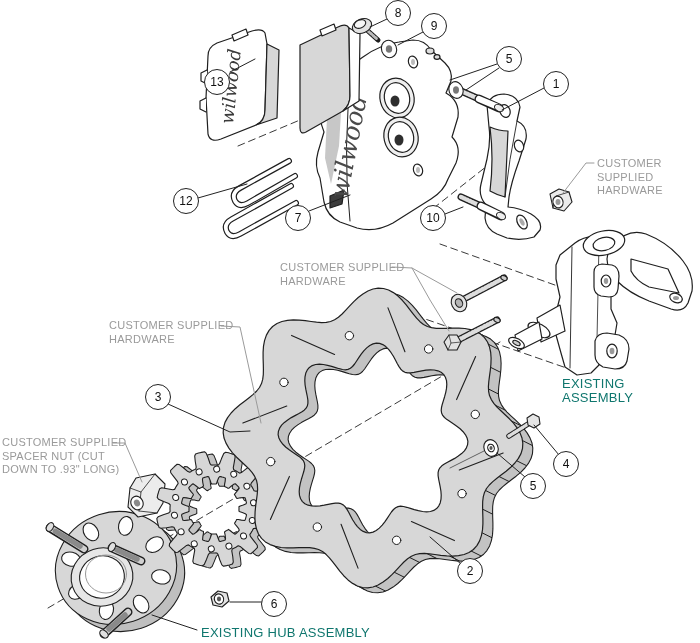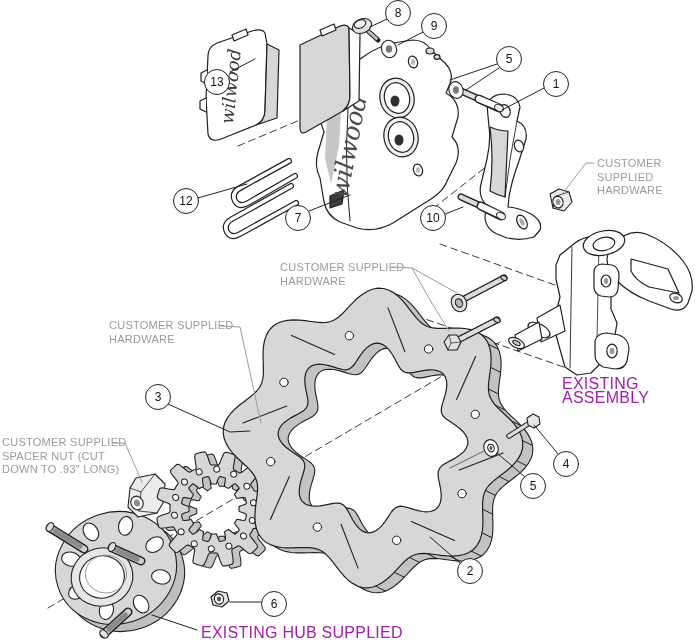--- a/index.html
+++ b/index.html
@@ -2,21 +2,21 @@
 <html><head>
 <meta charset="utf-8">
 <style>
   html,body{margin:0;padding:0;background:#fff;}
   .stage{position:relative;width:700px;height:643px;background:#ffffff;overflow:hidden;
          font-family:"Liberation Sans",sans-serif;}
   .stage svg{position:absolute;left:0;top:0;}
   .callout{position:absolute;width:26px;height:26px;border:1.4px solid #222;border-radius:50%;
            background:#fff;display:flex;align-items:center;justify-content:center;
            font-size:12px;color:#111;box-sizing:border-box;z-index:5;}
-  .annotation{position:absolute;font-size:16px;line-height:14px;color:#a21caf;
+  .annotation{position:absolute;font-size:13px;line-height:14px;color:#0f766e;
               letter-spacing:.25px;white-space:nowrap;z-index:4;}
   .annotation.muted{color:#9a9a9a;font-size:11px;line-height:13.5px;}
 </style>
 </head>
 <body>
 
 <div class="stage">
 
 <svg width="700" height="643" viewBox="0 0 700 643" stroke-linejoin="round" stroke-linecap="round">
 
@@ -338,17 +338,17 @@
       <div class="annotation muted" style="left: 2px; top: 436px;">
         <div>CUSTOMER SUPPLIED</div>
         <div>SPACER NUT (CUT</div>
         <div>DOWN TO .93" LONG)</div>
       </div>
       <div class="annotation" style="left: 562px; top: 377px;">
         <div>EXISTING</div>
         <div>ASSEMBLY</div>
       </div>
       <div class="annotation" style="left: 201px; top: 626px;">
-        <div>EXISTING HUB SUPPLIED</div>
+        <div>EXISTING HUB ASSEMBLY</div>
       </div>
     </div>
 
 </div>
 
 </body></html>

